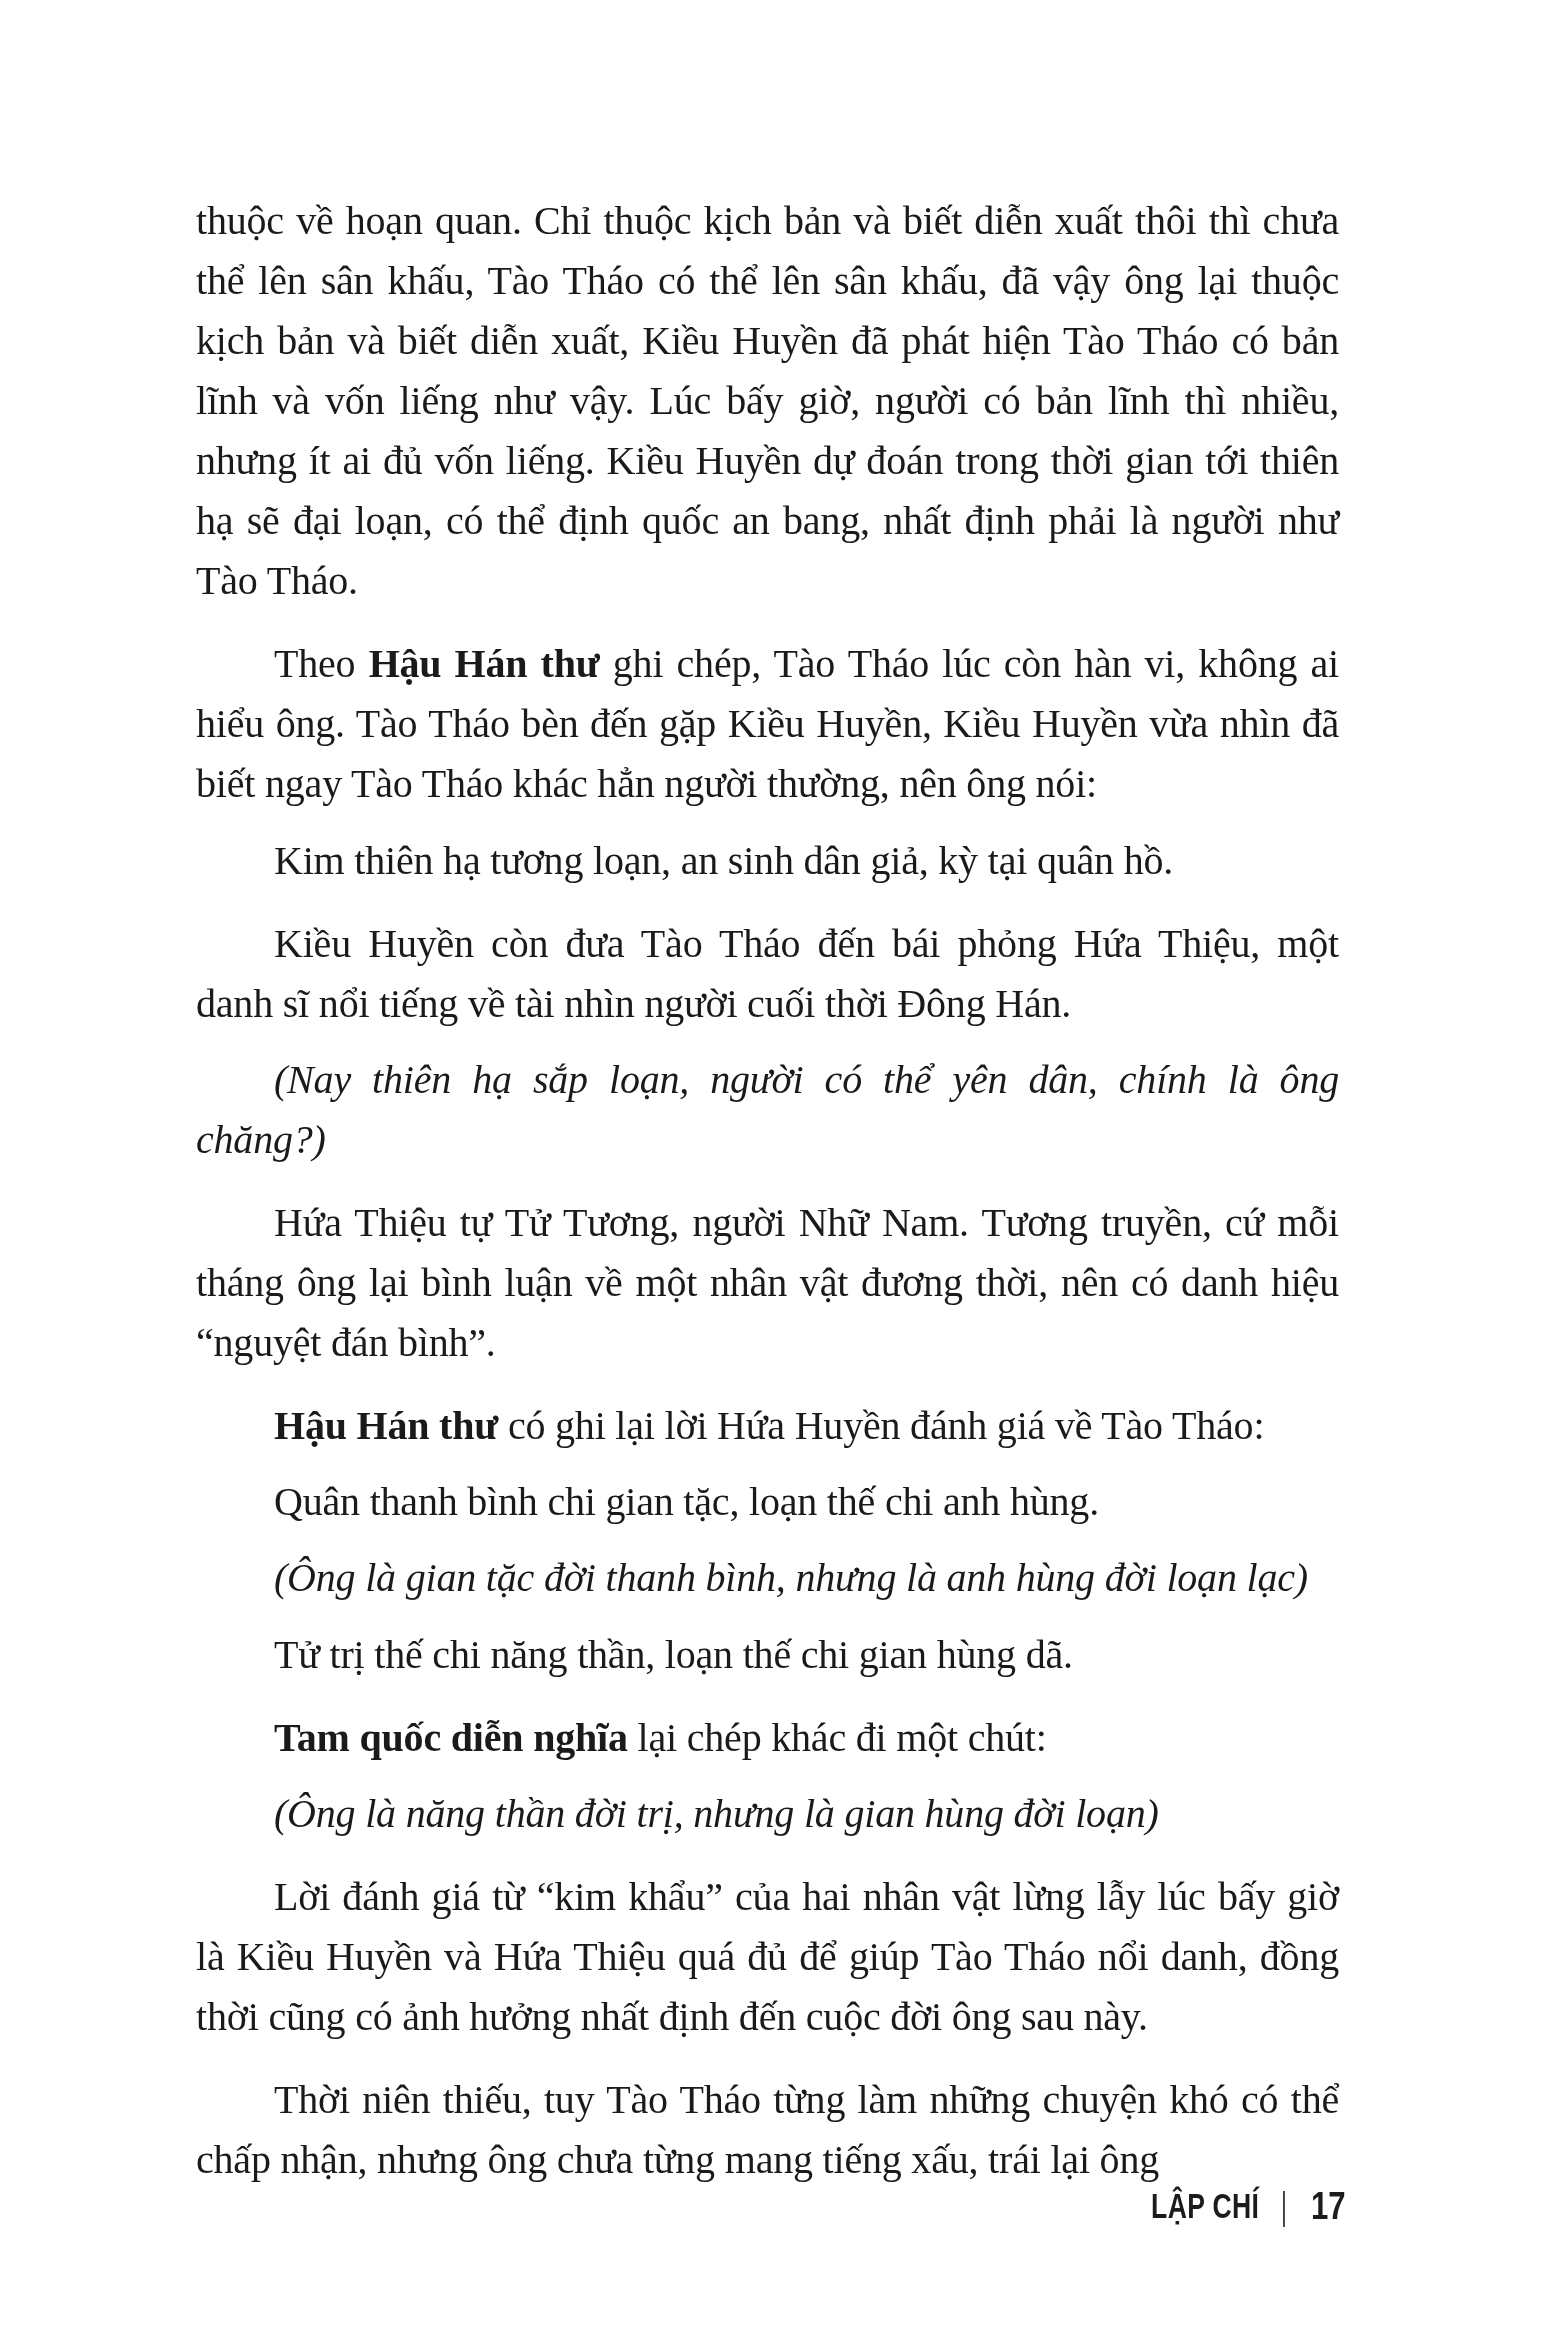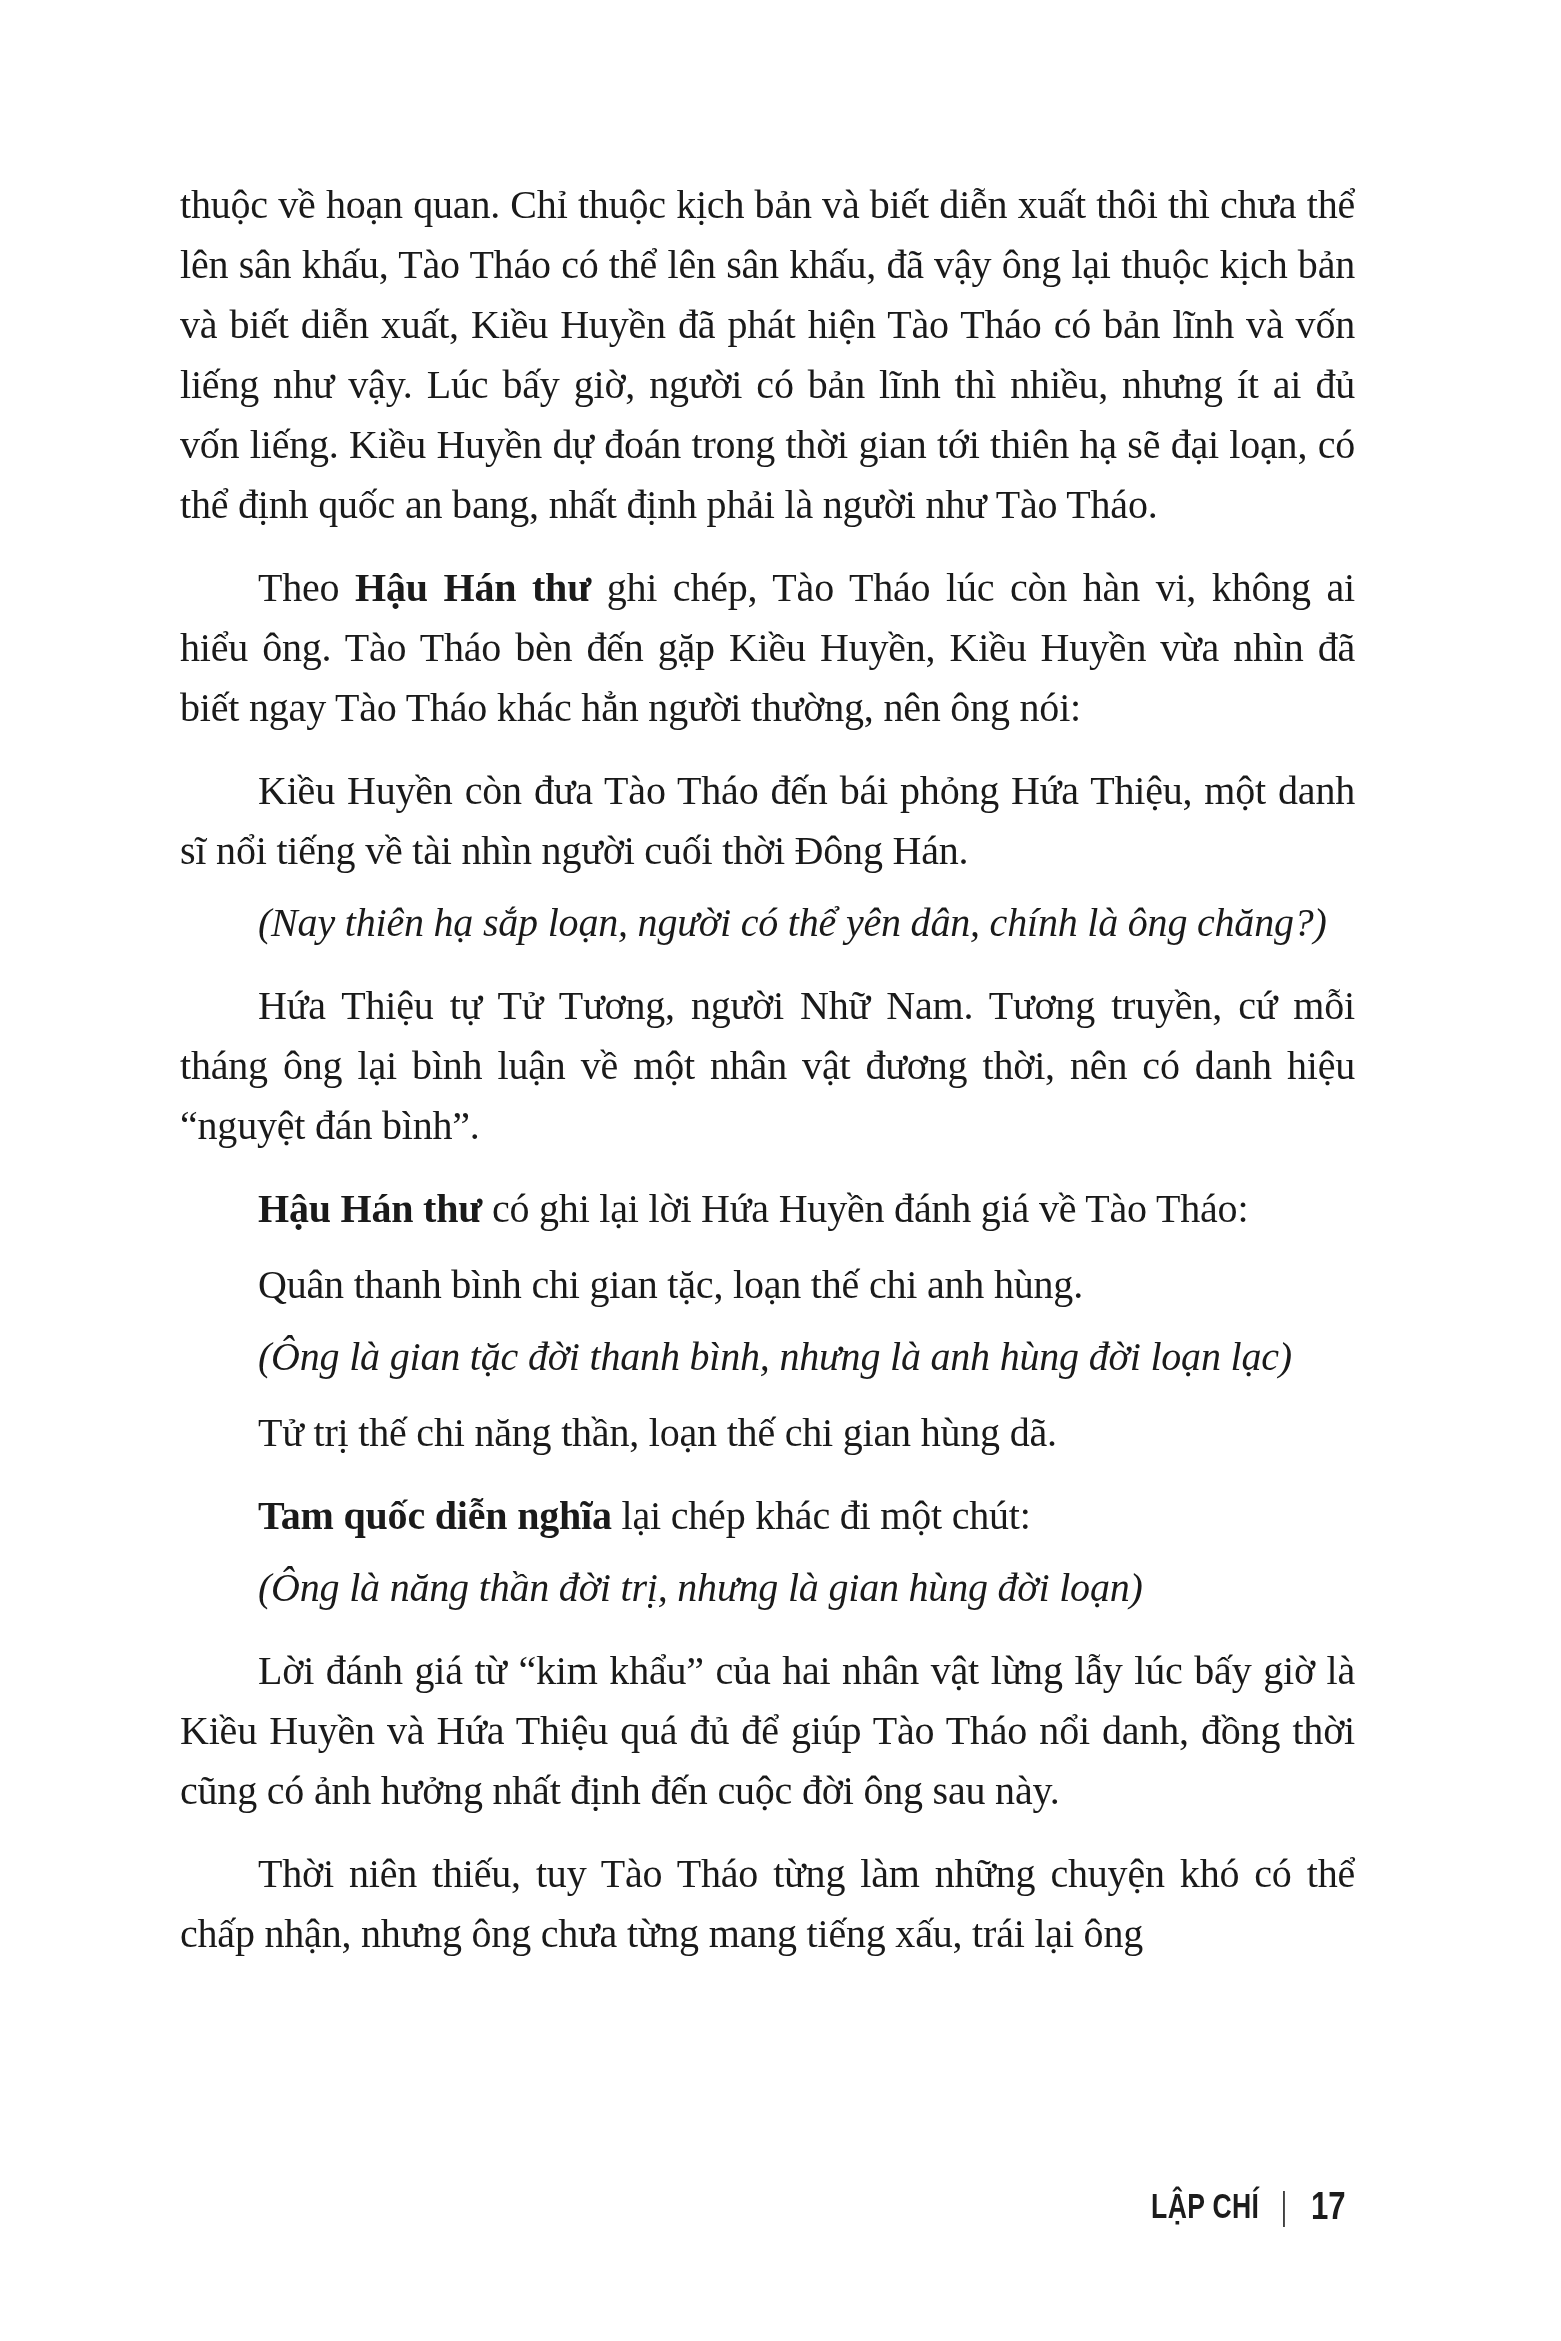--- a/index.html
+++ b/index.html
@@ -20,21 +20,21 @@
     position: absolute;
     left: 180px;
     top: 175px;
     width: 1175px;
     font-size: 40px;
     line-height: 60px;
     letter-spacing: -0.2px;
     text-align: justify;
   }
   .para {
-    margin: 0;
+    margin: 16px;
     padding: 0;
   }
   .para.indent {
     text-indent: 78px;
   }
   .para.body:not(:first-child) {
     margin-top: 23px;
   }
   .para.quote {
     margin-top: 16.5px;
@@ -83,20 +83,21 @@
   }
 </style>
 </head>
 <body>
 
 <div class="page">
 
   <div class="text-block">
       <p class="para body"><span>thuộc về hoạn quan. Chỉ thuộc kịch bản và biết diễn xuất thôi thì chưa thể lên sân khấu, Tào Tháo có thể lên sân khấu, đã vậy ông lại thuộc kịch bản và biết diễn xuất, Kiều Huyền đã phát hiện Tào Tháo có bản lĩnh và vốn liếng như vậy. Lúc bấy giờ, người có bản lĩnh thì nhiều, nhưng ít ai đủ vốn liếng. Kiều Huyền dự đoán trong thời gian tới thiên hạ sẽ đại loạn, có thể định quốc an bang, nhất định phải là người như Tào Tháo.</span></p>
       <p class="para body indent"><span>Theo </span><span class="bold">Hậu Hán thư</span><span> ghi chép, Tào Tháo lúc còn hàn vi, không ai hiểu ông. Tào Tháo bèn đến gặp Kiều Huyền, Kiều Huyền vừa nhìn đã biết ngay Tào Tháo khác hẳn người thường, nên ông nói:</span></p>
+      <p class="para quote indent"><span>Kim thiên hạ tương loạn, an sinh dân giả, kỳ tại quân hồ.</span></p>
       <p class="para body indent"><span>Kiều Huyền còn đưa Tào Tháo đến bái phỏng Hứa Thiệu, một danh sĩ nổi tiếng về tài nhìn người cuối thời Đông Hán.</span></p>
       <p class="para quote italic indent"><span>(Nay thiên hạ sắp loạn, người có thể yên dân, chính là ông chăng?)</span></p>
       <p class="para body indent"><span>Hứa Thiệu tự Tử Tương, người Nhữ Nam. Tương truyền, cứ mỗi tháng ông lại bình luận về một nhân vật đương thời, nên có danh hiệu “nguyệt đán bình”.</span></p>
       <p class="para body indent"><span class="bold">Hậu Hán thư</span><span> có ghi lại lời Hứa Huyền đánh giá về Tào Tháo:</span></p>
       <p class="para quote indent"><span>Quân thanh bình chi gian tặc, loạn thế chi anh hùng.</span></p>
       <p class="para quote italic indent"><span>(Ông là gian tặc đời thanh bình, nhưng là anh hùng đời loạn lạc)</span></p>
       <p class="para quote indent"><span>Tử trị thế chi năng thần, loạn thế chi gian hùng dã.</span></p>
       <p class="para body indent"><span class="bold">Tam quốc diễn nghĩa</span><span> lại chép khác đi một chút:</span></p>
       <p class="para quote italic indent"><span>(Ông là năng thần đời trị, nhưng là gian hùng đời loạn)</span></p>
       <p class="para body indent"><span>Lời đánh giá từ “kim khẩu” của hai nhân vật lừng lẫy lúc bấy giờ là Kiều Huyền và Hứa Thiệu quá đủ để giúp Tào Tháo nổi danh, đồng thời cũng có ảnh hưởng nhất định đến cuộc đời ông sau này.</span></p>

